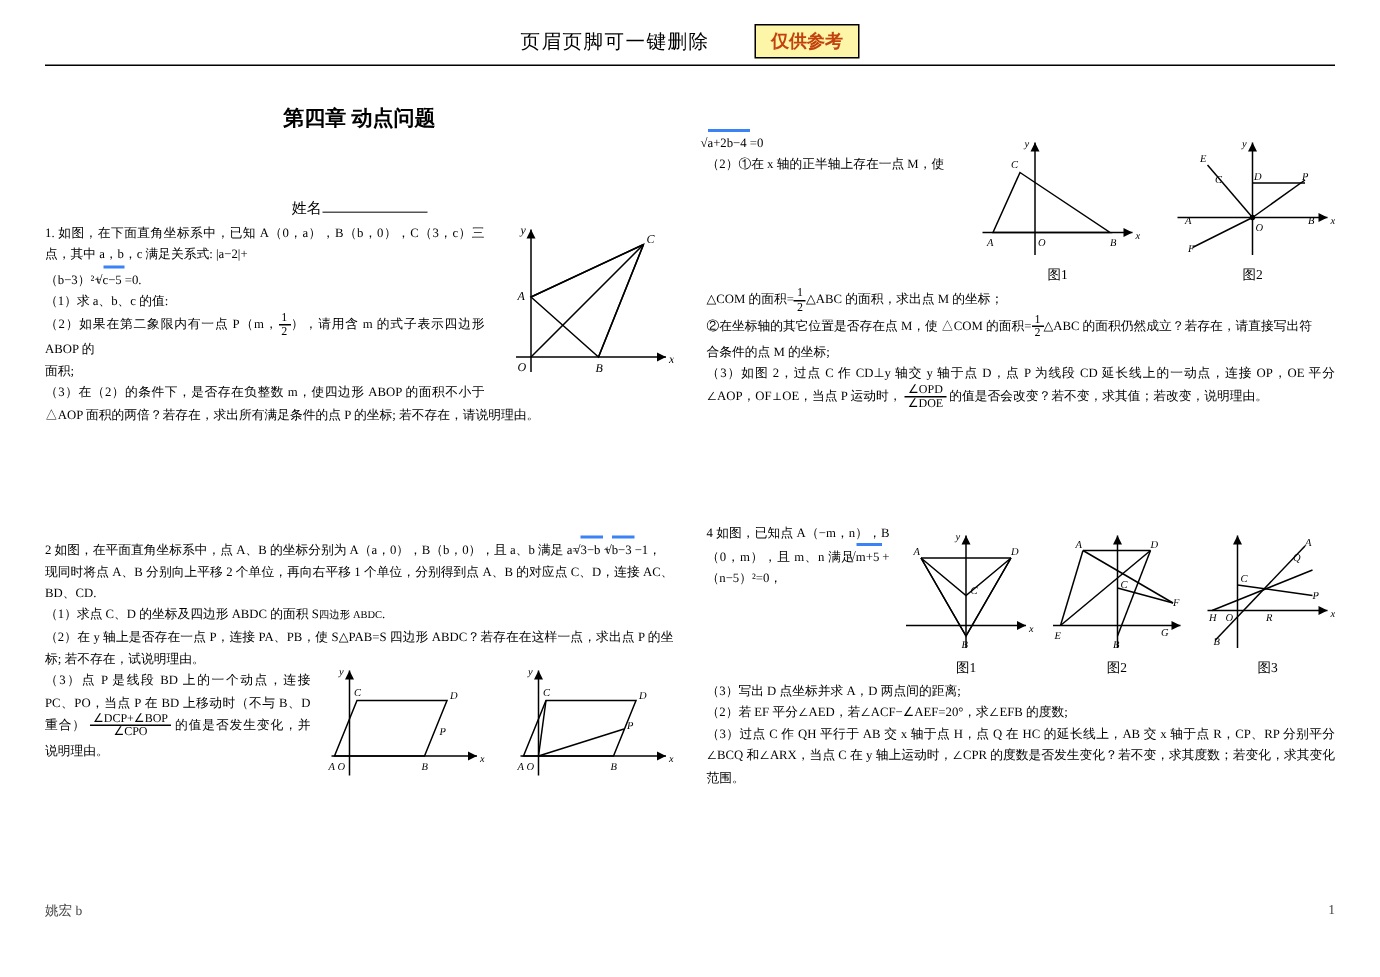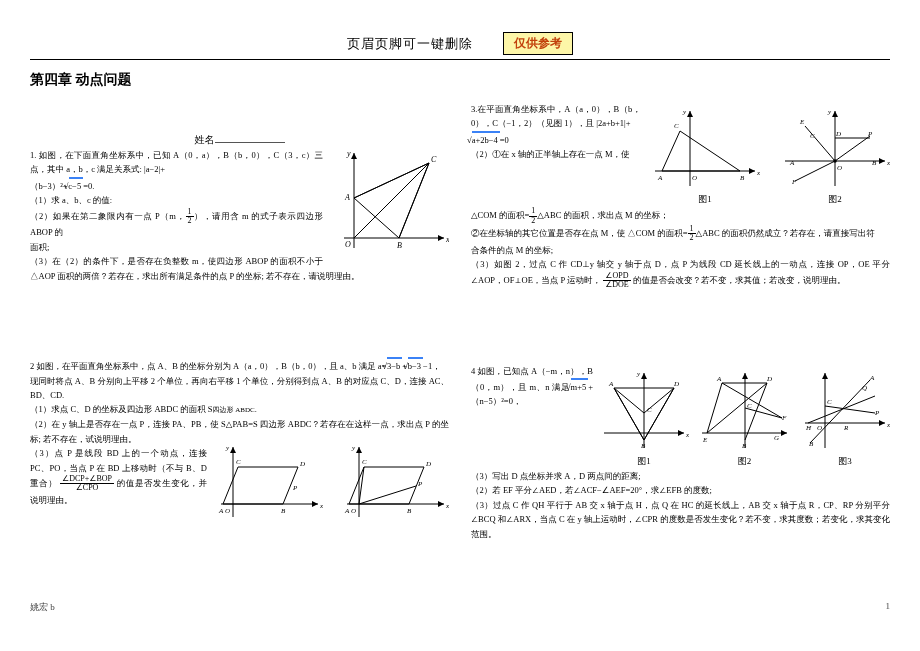--- a/index.html
+++ b/index.html
@@ -9,21 +9,21 @@
     font-size: 10px;
     background: #fff;
     color: #000;
     width: 920px;
   }
   .page {
     width: 920px;
     height: 620px;
     position: relative;
     box-sizing: border-box;
-    padding: 32px 30px 15px 30px;
+    padding: 16px 30px 15px 30px;
   }
   .header-row {
     display: flex;
     justify-content: center;
     align-items: center;
     gap: 30px;
     margin-bottom: 4px;
   }
   .header-text {
     font-size: 13px;
@@ -46,24 +46,24 @@
     display: flex;
     gap: 22px;
   }
   .col {
     width: 50%;
     box-sizing: border-box;
     font-size: 8.5px;
     line-height: 1.7;
   }
   .chapter-title {
-    text-align: left;
+    text-align: center;
     font-size: 14px;
     font-weight: bold;
-    margin: 0 0 4px 0;
+    margin: 16px 0 4px 0;
   }
   .name-line {
     text-align: center;
     font-size: 10px;
     margin-top: 39px;
   }
   .name-line .blank { display: inline-block; border-bottom: 1px solid #555; width: 70px; }
   .para { text-align: justify; }
   .math { font-family: "Times New Roman", serif; }
   .frac {
@@ -250,23 +250,20 @@
               <text x="30" y="32" font-size="7" font-style="italic">C</text>
               <text x="88" y="30" font-size="7" font-style="italic">P</text>
               <text x="20" y="18" font-size="7" font-style="italic">E</text>
               <text x="12" y="78" font-size="7" font-style="italic">F</text>
               <text x="57" y="64" font-size="7" font-style="italic">O</text>
             </svg>
             <div class="fig-label">图2</div>
           </div>
         </div>
 
-        <div class="para" style="width:170px">
-          <span>3.在平面直角坐标系中，A（a，0），B（b，0），C（−1，2）（见图 1），且 |2a+b+1|+</span>
-        </div>
         <div class="para"><span class="sqrt math">a+2b−4</span><span>=0</span></div>
         <div class="para">（2）①在 x 轴的正半轴上存在一点 M，使</div>
         <div class="clear"></div>
         <div class="para">
           <span>△COM 的面积=</span><span class="frac math"><span class="n">1</span><span class="d">2</span></span><span>△ABC 的面积，求出点 M 的坐标；</span>
         </div>
         <div class="para">
           <span>②在坐标轴的其它位置是否存在点 M，使 △COM 的面积=</span><span class="frac math"><span class="n">1</span><span class="d">2</span></span><span>△ABC 的面积仍然成立？若存在，请直接写出符</span>
         </div>
         <div class="para">合条件的点 M 的坐标;</div>

